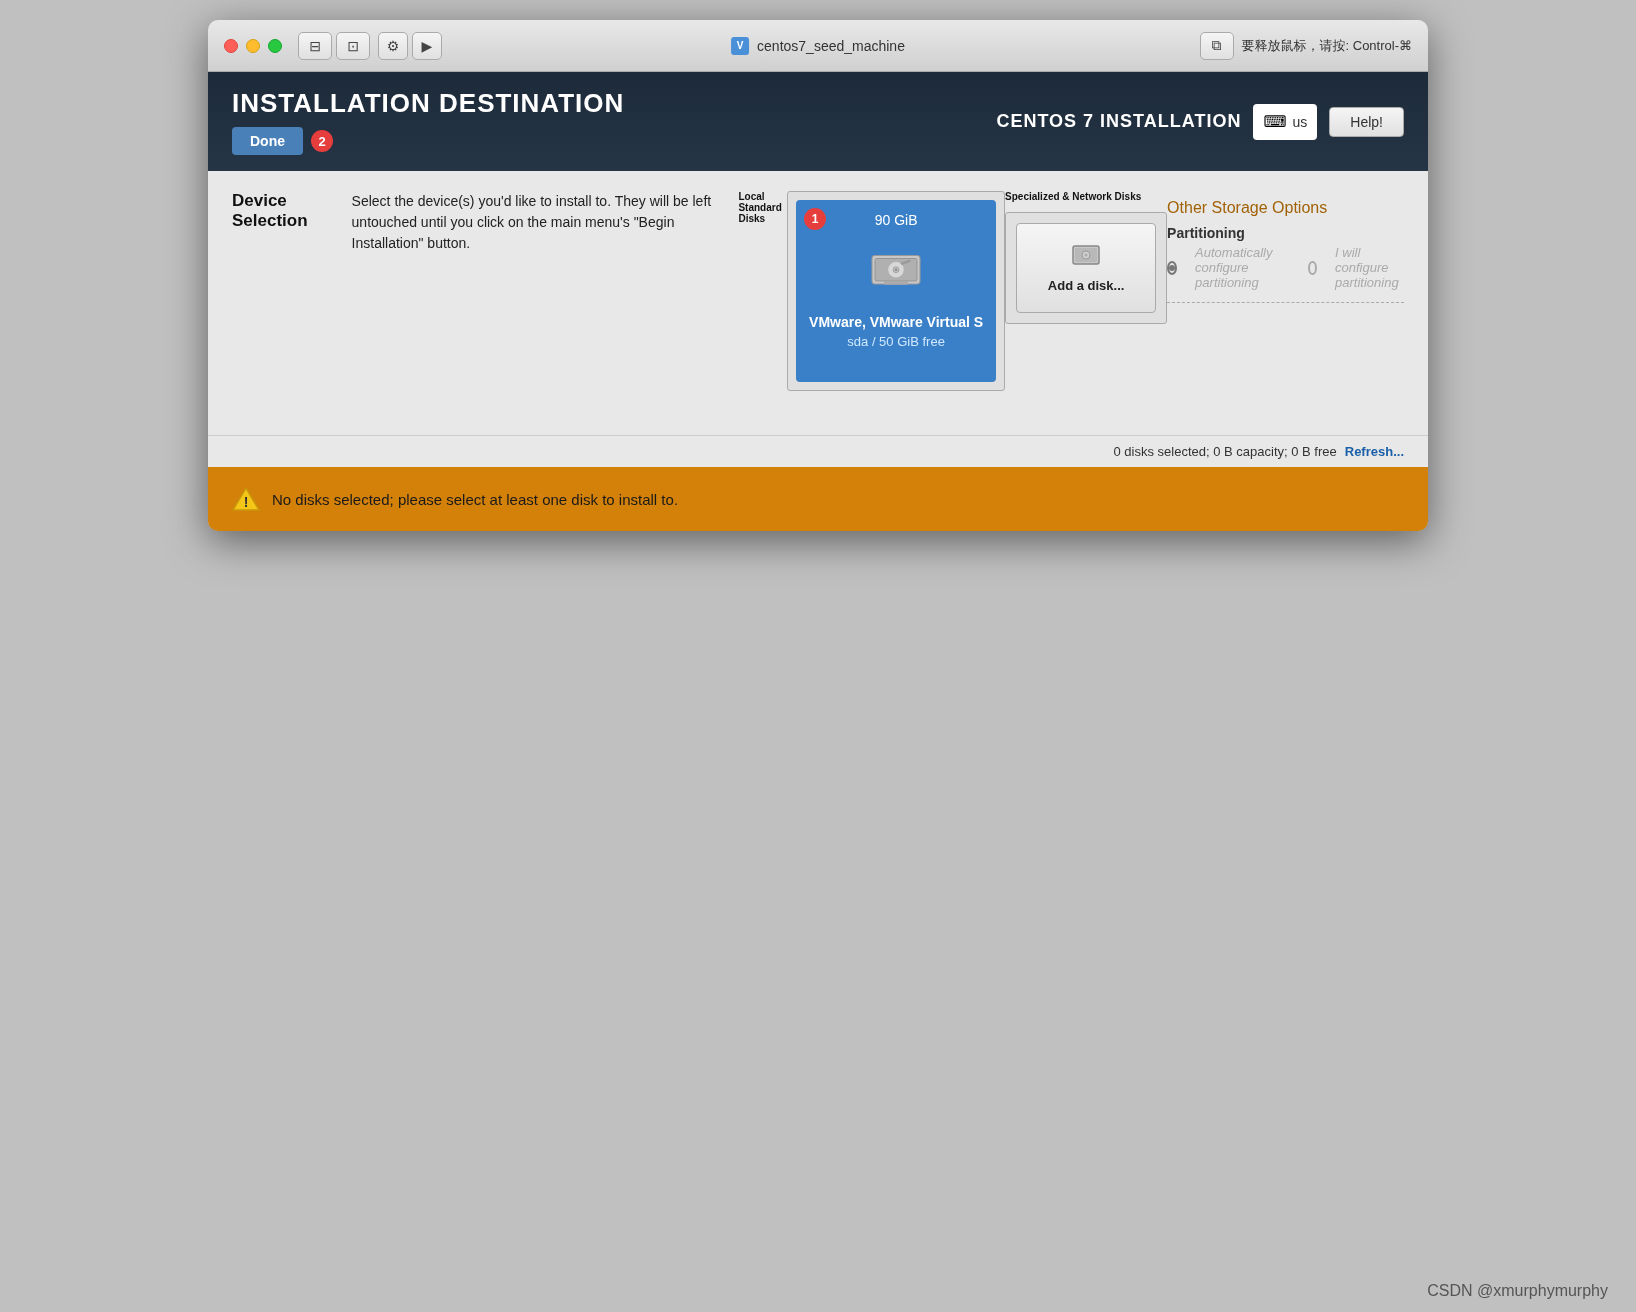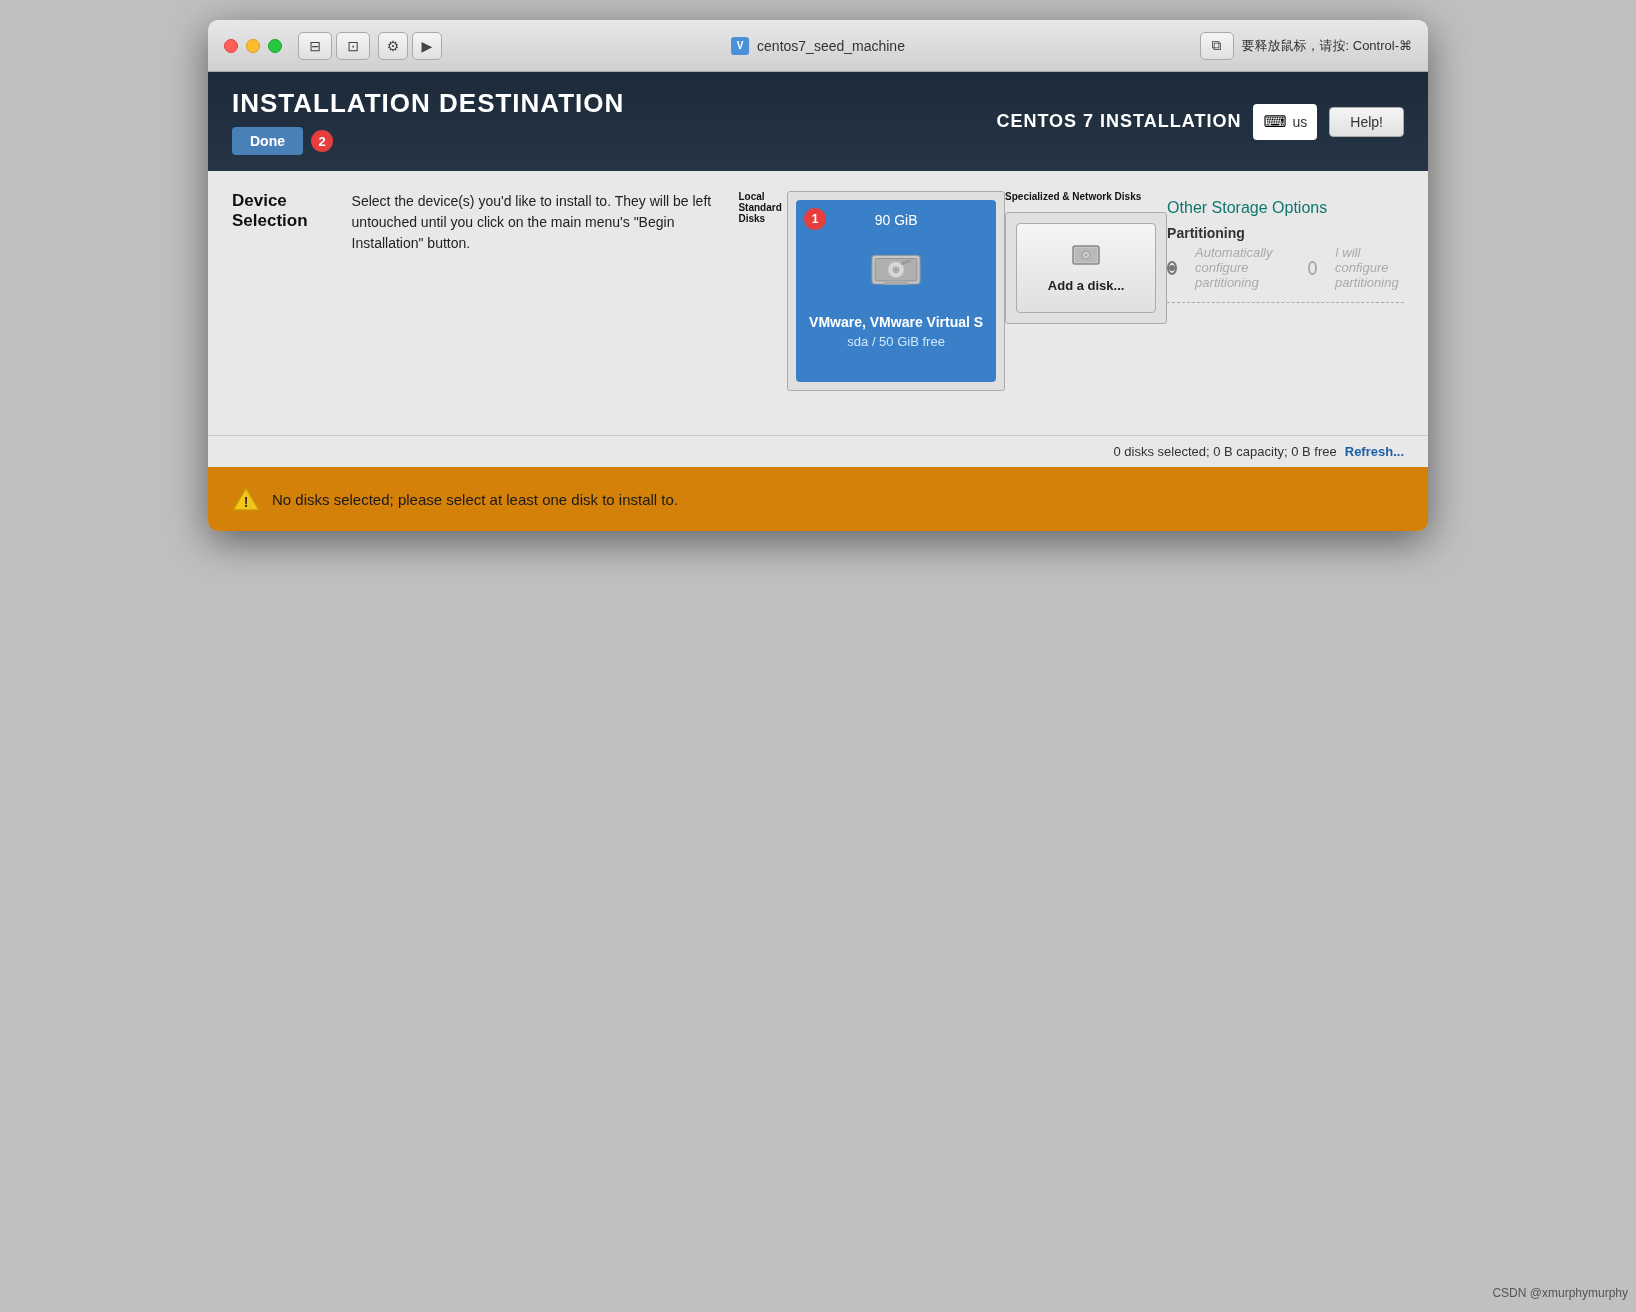--- a/index.html
+++ b/index.html
@@ -371,21 +371,21 @@
     }
 
     
     .other-storage-section {
       margin-top: 8px;
     }
 
     .other-storage-title {
       font-size: 16px;
       font-weight: 500;
-      color: #0f766e;
+      color: #a16207;
       margin-bottom: 8px;
     }
 
     .partitioning-label {
       font-size: 14px;
       font-weight: 600;
       color: #333;
       margin-bottom: 4px;
     }
 
@@ -469,22 +469,22 @@
     .warning-text {
       font-size: 15px;
       color: #1a1a1a;
       font-weight: 500;
     }
 
     
     .footer {
       position: fixed;
       bottom: 12px;
-      right: 8px;
-      font-size: 12px;
+      right: 28px;
+      font-size: 16px;
       color: #555;
     }
 
     .toolbar-group {
       display: flex;
       gap: 4px;
     }
   </style>
 </head>
 <body>

